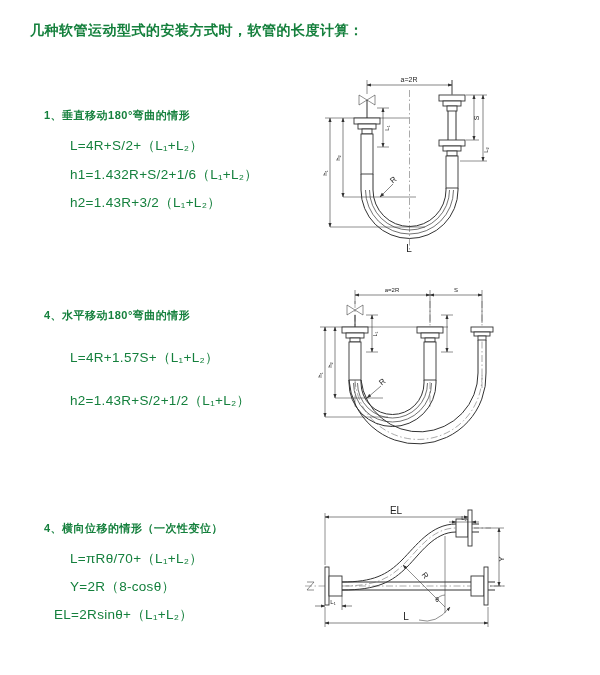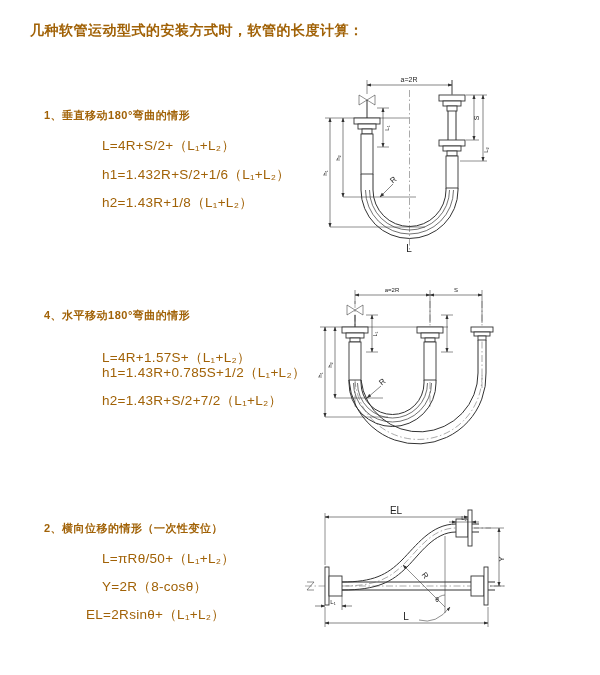--- a/index.html
+++ b/index.html
@@ -1,47 +1,46 @@
 <!DOCTYPE html>
 <html><head>
 <meta charset="utf-8">
 <style>
   html,body { margin:0; padding:0; background:#ffffff; }
   .page { position:relative; width:600px; height:675px; background:#ffffff; overflow:hidden;
-          font-family:"Liberation Sans", sans-serif; color:#a16207;text-align:center; }
+          font-family:"Liberation Sans", sans-serif; color:#15803d;text-align:center; }
   .title { position:absolute; left:30px; top:22px; font-size:14px; font-weight:bold; letter-spacing:0.5px; }
   .heading { position:absolute; font-size:11px; font-weight:bold; letter-spacing:0.5px; }
-  .formula { position:absolute; font-size:13.5px; font-weight:normal; letter-spacing:0.3px;margin-left:32px; }
+  .formula { position:absolute; font-size:13.5px; font-weight:normal; letter-spacing:0.3px; }
   svg.diag { position:absolute; }
   .pipe { stroke:#333; stroke-width:1; fill:none; }
   .fit  { stroke:#333; stroke-width:0.9; fill:#ffffff; }
   .dim  { stroke:#333; stroke-width:0.6; fill:none; }
   .thin { stroke:#333; stroke-width:0.55; fill:none; }
   .cl   { stroke:#555; stroke-width:0.5; fill:none; stroke-dasharray:7 2.5 1.5 2.5; }
   .lbl  { fill:#222; font-family:"Liberation Sans", sans-serif; }
 </style>
 </head>
 <body>
 
 <div class="page">
 
   <div class="title">几种软管运动型式的安装方式时，软管的长度计算：</div>
 
   <div class="heading" style="left:44px;top:108px">1、垂直移动180°弯曲的情形</div>
   <div class="formula" style="left:70px;top:137px">L=4R+S/2+（L₁+L₂）</div>
   <div class="formula" style="left:70px;top:166px">h1=1.432R+S/2+1/6（L₁+L₂）</div>
-  <div class="formula" style="left:70px;top:194px">h2=1.43R+1/8（L₁+L₂）</div>
+  <div class="formula" style="left:70px;top:194px">h2=1.43R+3/2（L₁+L₂）</div>
 
   <div class="heading" style="left:44px;top:308px">4、水平移动180°弯曲的情形</div>
   <div class="formula" style="left:70px;top:349px">L=4R+1.57S+（L₁+L₂）</div>
-  <div class="formula" style="left:70px;top:364px">h1=1.43R+0.785S+1/2（L₁+L₂）</div>
-  <div class="formula" style="left:70px;top:392px">h2=1.43R+S/2+7/2（L₁+L₂）</div>
-
-  <div class="heading" style="left:44px;top:521px">2、横向位移的情形（一次性变位）</div>
-  <div class="formula" style="left:70px;top:550px">L=πRθ/50+（L₁+L₂）</div>
+  <div class="formula" style="left:70px;top:392px">h2=1.43R+S/2+1/2（L₁+L₂）</div>
+
+  <div class="heading" style="left:44px;top:521px">4、横向位移的情形（一次性变位）</div>
+  <div class="formula" style="left:70px;top:550px">L=πRθ/70+（L₁+L₂）</div>
   <div class="formula" style="left:70px;top:578px">Y=2R（8-cosθ）</div>
   <div class="formula" style="left:54px;top:606px">EL=2Rsinθ+（L₁+L₂）</div>
 
   <svg class="diag" style="left:303px;top:70px" width="265" height="185" viewBox="0 0 265 185">
     <defs>
       <pattern id="braid1" width="4" height="4" patternUnits="userSpaceOnUse">
         <path d="M0 4 L4 0 M0 0 L4 4" stroke="#555" stroke-width="0.5"></path>
       </pattern>
       <marker id="arr1" viewBox="0 0 10 10" refX="9" refY="5" markerWidth="8" markerHeight="8" orient="auto-start-reverse">
         <path d="M0 1.5 L10 5 L0 8.5 z" fill="#333"></path>

